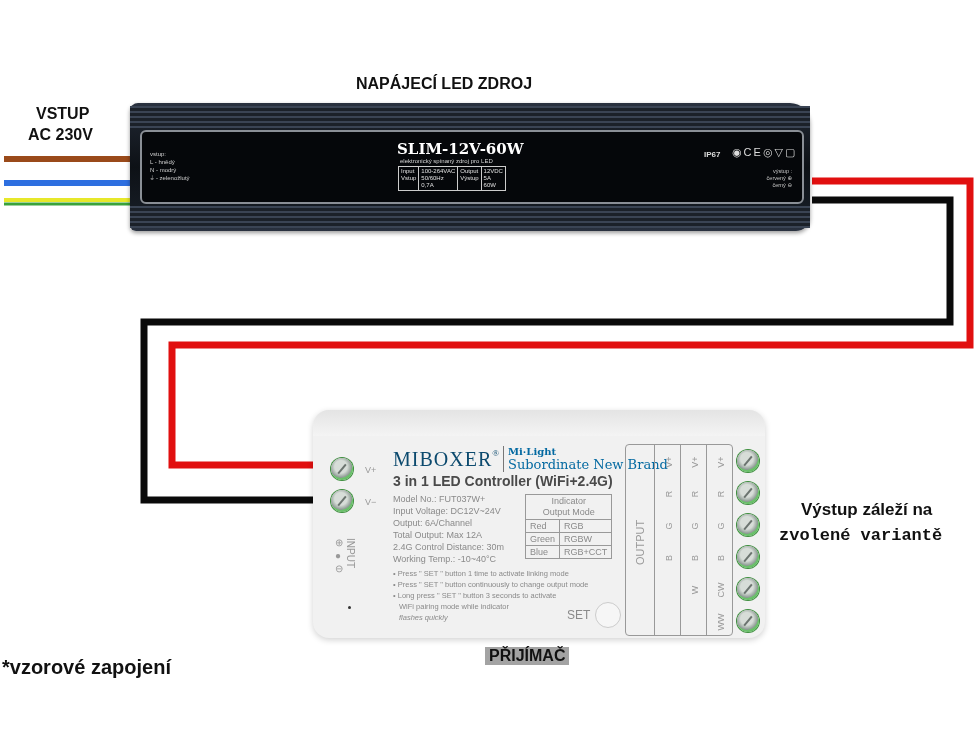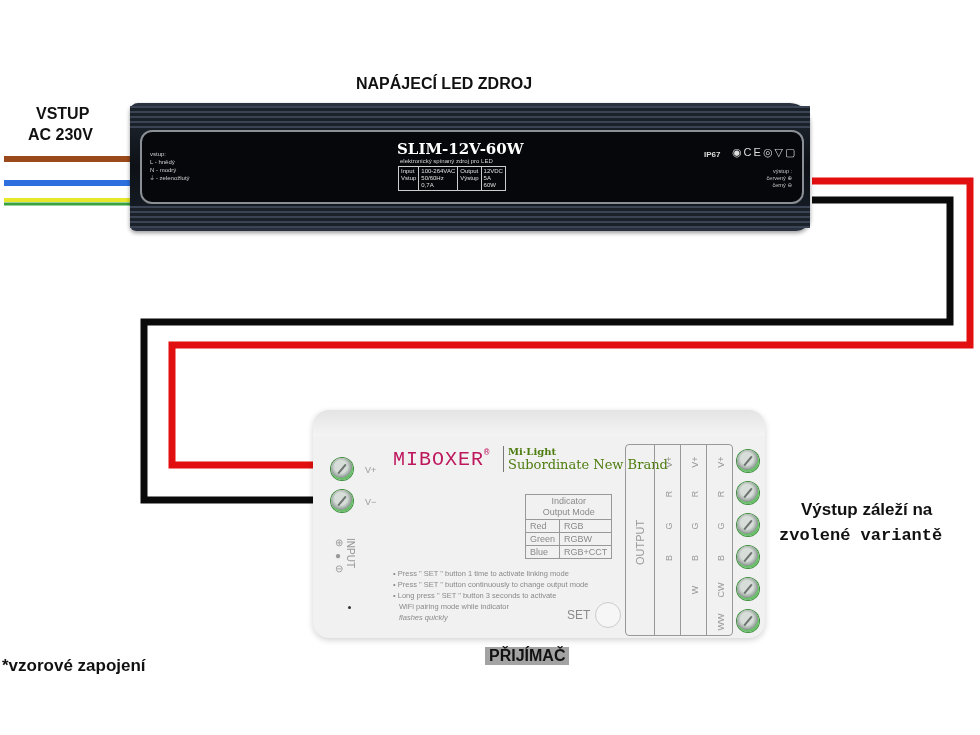--- a/index.html
+++ b/index.html
@@ -4,38 +4,38 @@
 <style>
   html, body { margin:0; padding:0; background:#ffffff; }
   body { width:980px; height:735px; position:relative; overflow:hidden; font-family:"Liberation Sans", sans-serif; }
   .abs { position:absolute; }
   .label-bold { font-family:"Liberation Sans", sans-serif; font-weight:bold; color:#111; }
   svg.wires { position:absolute; left:0; top:0; }
 
   
   .psu { left:130px; top:103px; width:680px; height:128px; background:linear-gradient(#2a3240 0%, #1a2029 18%, #0d1116 50%, #151b23 82%, #2a3240 100%); border-radius:8px 20px 14px 6px; box-shadow:0 2px 4px rgba(0,0,0,.4); }
   .psu .ribs { left:0; right:0; height:22px; background:repeating-linear-gradient(#3a4454 0 2px, #1b2129 2px 5px); }
-  .psu .plate { left:10px; top:27px; width:660px; height:70px; background:#05070a; border:2px solid #8a8f96; border-radius:12px; }
+  .psu .plate { left:10px; top:27px; width:660px; height:70px; background:#05070a; border:2px solid #8a8f96; border-radius:6px; }
   .psu-title { left:255px; top:8px; color:#fff; font-family:"DejaVu Serif", serif; font-weight:bold; font-size:15px; }
   .psu-sub { left:258px; top:26px; color:#d6d6d6; font-size:6px; }
   .spec-table { left:256px; top:34px; border:1px solid #ccc; color:#e0e0e0; font-size:6px; border-collapse:collapse; }
   .spec-table td { border:1px solid #ccc; padding:1px 2px; line-height:7px; vertical-align:top; }
   .in-list { left:8px; top:18px; color:#d0d0d0; font-size:6px; line-height:8px; }
   .out-list { right:10px; top:36px; color:#c8c8c8; font-size:5.5px; line-height:7px; text-align:right; }
   .ip { left:562px; top:18px; color:#ddd; font-size:8px; font-weight:bold; }
   .certs { left:590px; top:14px; color:#ddd; font-size:11px; letter-spacing:2px; }
 
   
   .ctrl { left:313px; top:410px; width:452px; height:228px; background:#f1f1f1; border-radius:16px; box-shadow:0 2px 6px rgba(0,0,0,.18); }
   .ctrl .top { left:0; top:0; right:0; height:26px; background:linear-gradient(#e4e4e4,#f4f4f4); border-radius:16px 16px 0 0; }
   .screw { width:22px; height:22px; border-radius:50%; background:radial-gradient(circle at 45% 40%, #d7ddd8 0 35%, #8d9a93 60%, #6ec36e 62%, #4aa64a 100%); box-shadow:0 0 0 1px #3d8e3d; }
   .screw::after { content:""; position:absolute; left:5px; top:10px; width:12px; height:2px; background:#6b746f; transform:rotate(-50deg); }
-  .logo { left:80px; top:38px; font-size:20px; color:#be185d; letter-spacing:1px; font-family:Liberation Mono, monospace;text-align:right; }
+  .logo { left:80px; top:38px; font-size:20px; color:#0c4a6e; letter-spacing:1px; font-family:Liberation Serif, serif;text-align:right; }
   .reg { font-size:9px; vertical-align:top; }
-  .milight { left:190px; top:36px; font-family:"DejaVu Serif", serif; color:#4d7c0f; border-left:1px solid #777; padding-left:4px; }
+  .milight { left:190px; top:36px; font-family:"DejaVu Serif", serif; color:#0369a1; border-left:1px solid #777; padding-left:4px; }
   .milight .a { font-size:10px; font-weight:bold; }
   .milight .b { font-size:13px; font-weight:normal; }
   .ctrl-title { left:80px; top:63px; font-size:14px; color:#4a4a4a; font-weight:bold; }
   .specs { left:80px; top:83px; font-size:9px; color:#8a8a8a; line-height:12px; }
   .mode-table { left:212px; top:84px; border-collapse:collapse; font-size:9px; color:#8a8a8a; }
   .mode-table td { border:1px solid #999; padding:1px 4px; }
   .notes { left:80px; top:158px; font-size:7.5px; color:#8a8a8a; line-height:11px; }
   .set-label { left:254px; top:198px; font-size:12px; color:#8a8a8a; }
   .set-btn { left:282px; top:192px; width:24px; height:24px; border-radius:50%; border:1px solid #ccc; background:#f6f6f6; }
   .pvlabel { font-size:9px; color:#999; }
@@ -125,21 +125,30 @@
 ●
 ⊖</div>
   <div class="abs input-lbl">INPUT</div>
   <div class="abs dot"></div>
 
   <div class="abs logo"><span>MIBOXER</span><span class="reg">®</span></div>
   <div class="abs milight">
     <div class="a">Mi·Light</div>
     <div class="b">Subordinate New Brand</div>
   </div>
-
+  <div class="abs ctrl-title">3 in 1 LED Controller (WiFi+2.4G)</div>
+
+  <div class="abs specs">
+    <div>Model No.: FUT037W+</div>
+    <div>Input Voltage: DC12V~24V</div>
+    <div>Output: 6A/Channel</div>
+    <div>Total Output: Max 12A</div>
+    <div>2.4G Control Distance: 30m</div>
+    <div>Working Temp.: -10~40°C</div>
+  </div>
 
   <table class="abs mode-table">
     <tbody>
         <tr>
           <td colspan="2" style="text-align:center;line-height:11px;margin-top:13px;">
             <div>Indicator</div>
             <div>Output Mode</div>
           </td>
         </tr>
     <tr>
@@ -197,13 +206,13 @@
   <div class="abs screw" style="left:424px;top:72px;"></div>
   <div class="abs screw" style="left:424px;top:104px;"></div>
   <div class="abs screw" style="left:424px;top:136px;"></div>
   <div class="abs screw" style="left:424px;top:168px;"></div>
   <div class="abs screw" style="left:424px;top:200px;"></div>
 </div>
 
 <div class="abs label-bold" style="left:485px;top:647px;font-size:16px;background:#a3a3a3;padding:0 4px;">PŘIJÍMAČ</div>
 <div class="abs label-bold" style="left:779px;top:500px;font-size:17px;margin-left:22px;">Výstup záleží na</div>
 <div class="abs label-bold" style="left:779px;top:526px;font-size:17px;font-family:Liberation Mono, monospace;">zvolené variantě</div>
-<div class="abs label-bold" style="left:2px;top:656px;font-size:17px;">*vzorové zapojení</div>
+<div class="abs label-bold" style="left:2px;top:656px;font-size:20px;">*vzorové zapojení</div>
 
 </body></html>

